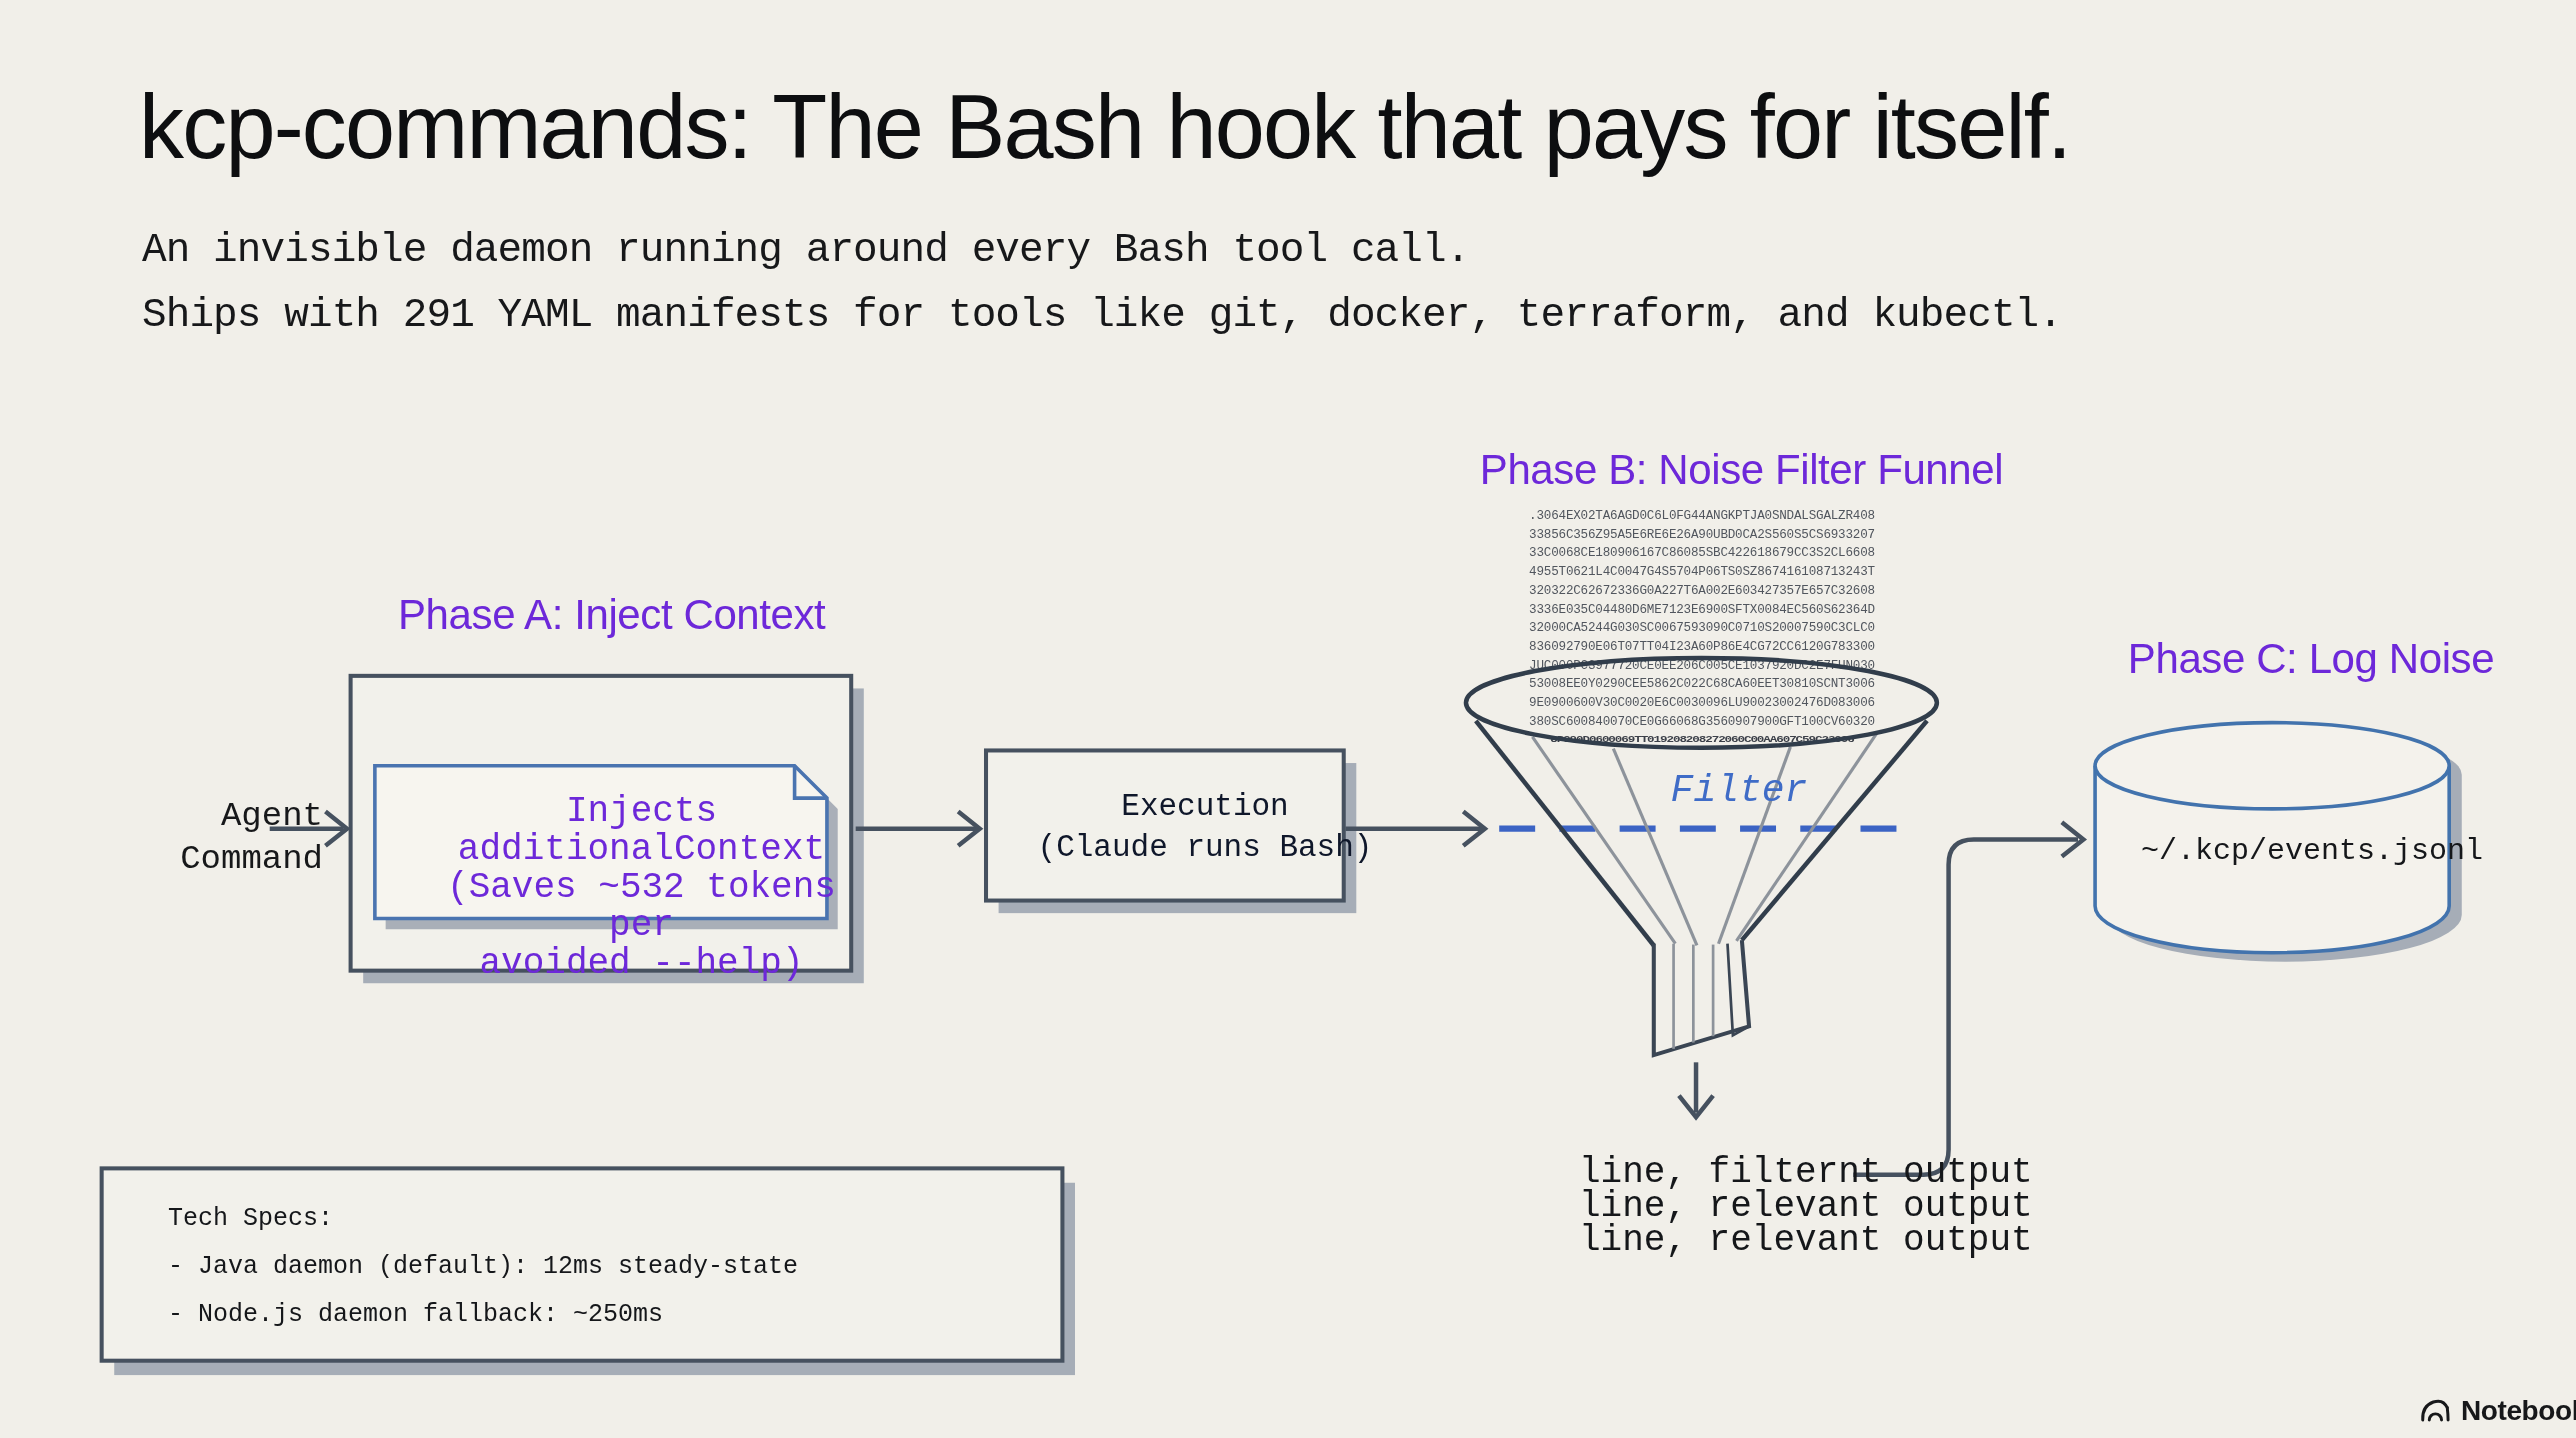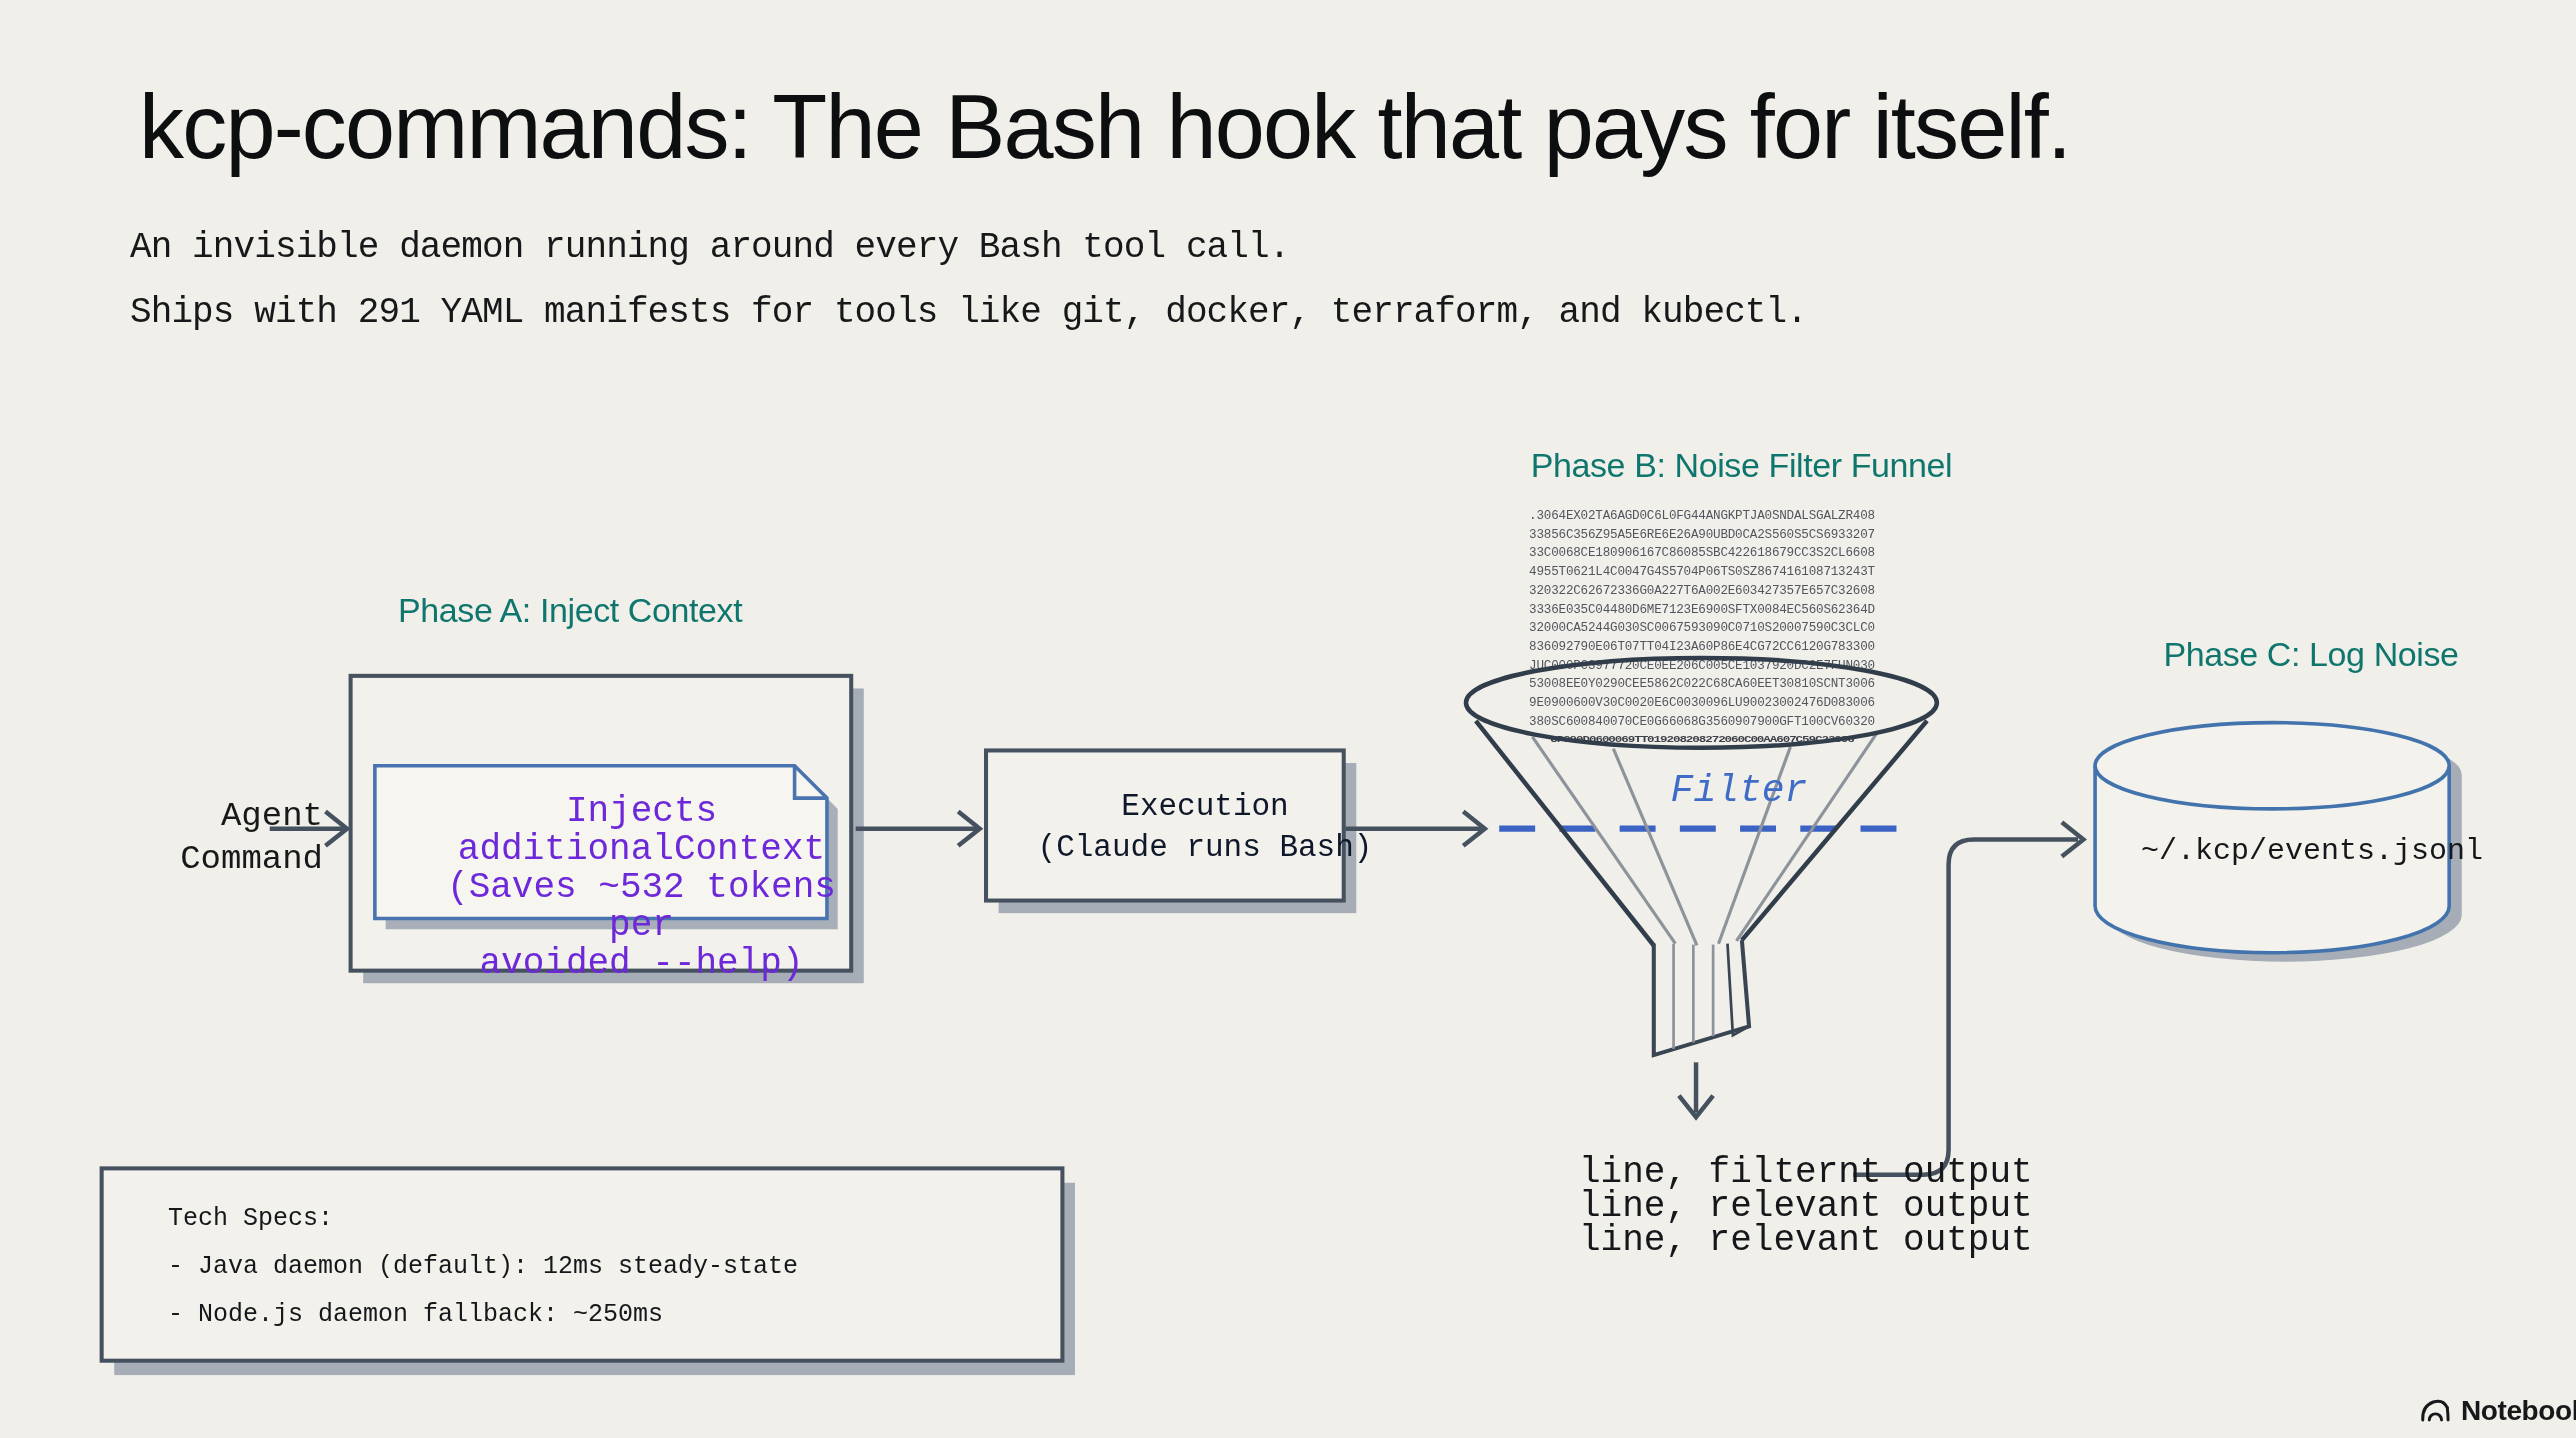--- a/index.html
+++ b/index.html
@@ -2,22 +2,22 @@
 <html style="font-size:14.4px"><head>
 <meta charset="utf-8">
 <style>
   html,body{margin:0;padding:0;}
   body{width:2576px;height:1438px;background:#f1efe9;overflow:hidden;
        font-family:"Liberation Sans", sans-serif;}
   #canvas{position:relative;width:2576px;height:1438px;background:#f1efe9;}
   .abs{position:absolute;}
   .mono{font-family:"Liberation Mono","DejaVu Sans Mono",monospace;}
   .title{left:99px;top:76px;font-size:90px;font-weight:500;letter-spacing:-1.8px;color:#0d0e10;}
-  .sub{left:90px;font-size:36px;color:#17181a;letter-spacing:-0.9px;}
-  .phase-head{font-size:34px;font-weight:500;color:#0f766e;letter-spacing:-0.4px;}
+  .sub{left:102px;font-size:41px;color:#17181a;letter-spacing:-0.9px;}
+  .phase-head{font-size:42px;font-weight:500;color:#6d28d9;letter-spacing:-0.4px;}
   .center{text-align:center;}
   svg{display:block;}
   #diagram-layer{position:absolute;left:0;top:0;z-index:2;}
   #noise-block{left:1526px;top:507px;width:352px;z-index:1;text-align:center;
       font-size:12.6px;line-height:18.7px;letter-spacing:-0.2px;color:#51565e;}
   .noise-line{white-space:nowrap;}
   .noise-line:last-child{transform:scaleY(0.7);font-weight:bold;letter-spacing:-1.1px;color:#3c4049;}
   .overlay{z-index:3;margin-left:40px;}
   .agent-label{left:85px;top:795px;width:198px;font-size:34px;line-height:43px;color:#17181a;text-align:right;}
   .note-text{left:382px;top:793px;width:439px;font-size:36px;line-height:38px;color:#6d28d9;}

